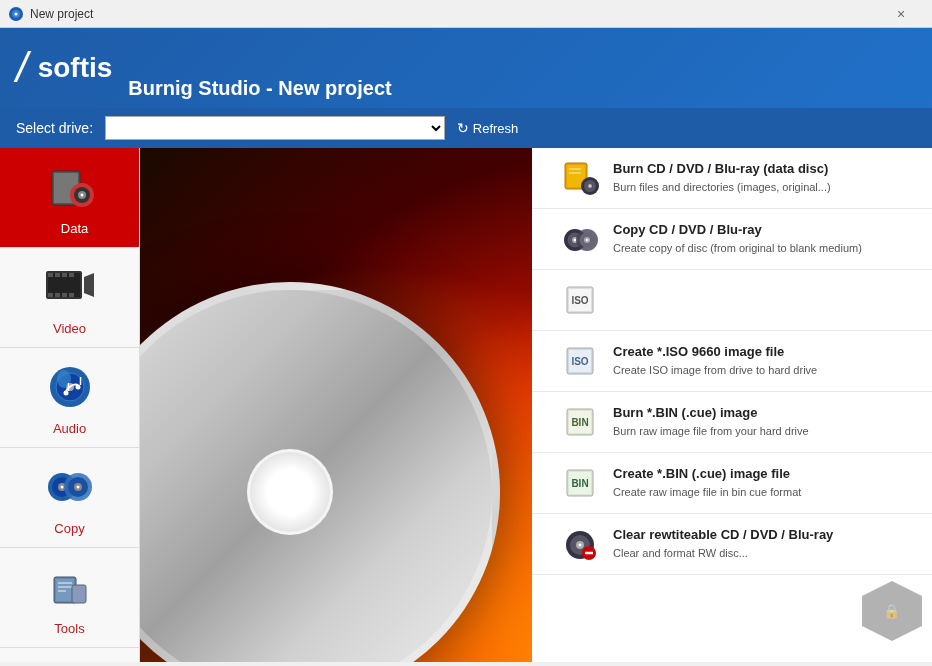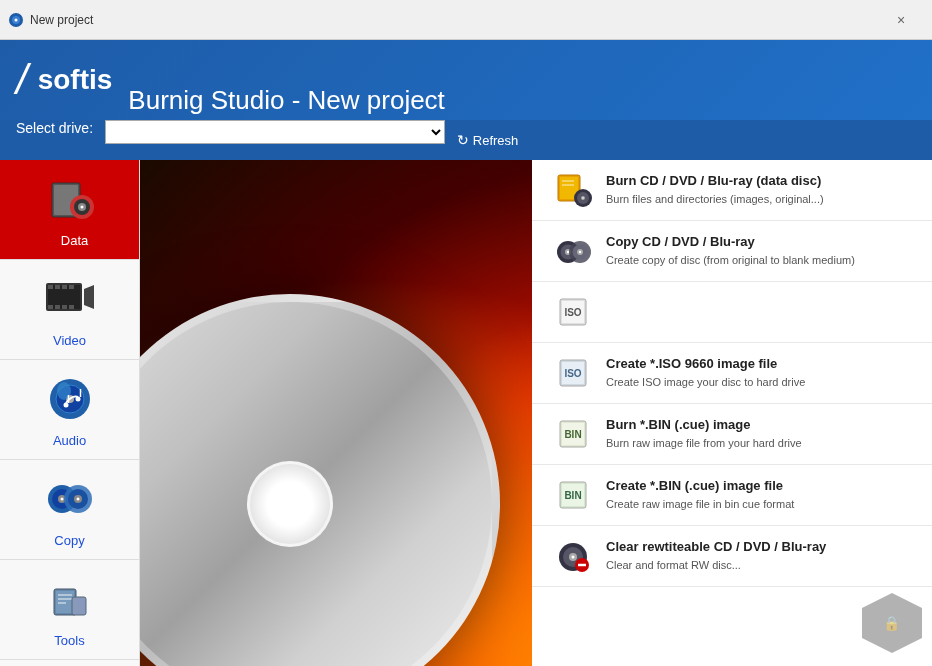--- a/index.html
+++ b/index.html
@@ -1,20 +1,20 @@
 <!DOCTYPE html>
 <html><head>
   <meta charset="utf-8">
   <style>
     * { margin: 0; padding: 0; box-sizing: border-box; }
     body { width: 932px; height: 666px; font-family: 'Segoe UI', Arial, sans-serif; overflow: hidden; background: #f0f0f0; }
 
     
     .title-bar {
-      height: 40px;
+      height: 28px;
       background: #f0f0f0;
       display: flex;
       align-items: center;
       justify-content: space-between;
       padding: 0 8px;
       border-bottom: 1px solid #ccc;
     }
     .title-bar-left { display: flex; align-items: center; gap: 6px; font-size: 12px; color: #333; }
     .title-bar-icon { width: 16px; height: 16px; }
     .title-bar-close {
@@ -29,27 +29,28 @@
       height: 80px;
       background: linear-gradient(135deg, #1e5ca8 0%, #2070c8 100%);
       display: flex;
       align-items: center;
       padding: 0 16px;
       gap: 16px;
     }
     .logo-area { display: flex; align-items: center; gap: 10px; }
     .logo-slash { font-size: 42px; font-weight: 100; color: white; line-height: 1; font-style: italic; }
     .logo-softis { font-size: 28px; font-weight: bold; color: white; }
-    .header-title { font-size: 26px; color: white; font-weight: 400; margin-top: 40px; }
+    .header-title { font-size: 20px; color: white; font-weight: 700; margin-top: 40px; }
 
     
     .drive-bar {
       height: 40px;
       background: #1e5ca8;
       display: flex;
+      align-items: center;
       padding: 0 16px;
       gap: 12px;
     }
     .drive-label { color: white; font-size: 14px; font-weight: 500; }
     .drive-select {
       height: 24px;
       width: 340px;
       border: 1px solid #aaa;
       background: white;
       font-size: 12px;
@@ -92,21 +93,21 @@
       gap: 6px;
       cursor: pointer;
       border-bottom: 1px solid #ddd;
     }
     .sidebar-item.active { background: #cc0000; }
     .sidebar-item.active .sidebar-label { color: white; margin-left: 10px; }
     .sidebar-icon-wrapper {
       width: 56px; height: 56px;
       display: flex; align-items: center; justify-content: center;
     }
-    .sidebar-label { font-size: 13px; color: #1d4ed8; font-weight: 500; }
+    .sidebar-label { font-size: 13px; color: #b91c1c; font-weight: 500; }
 
     
     .content-area {
       flex: 1;
       position: relative;
       overflow: hidden;
     }
     .flame-bg {
       position: absolute; inset: 0;
       background: 
@@ -150,21 +151,21 @@
       top: 0; right: 0;
       width: 400px;
       height: 100%;
       background: white;
       z-index: 10;
       overflow-y: auto;
     }
     .menu-item {
       display: flex;
       align-items: center;
-      padding: 10px 22px;
+      padding: 10px 29px;
       gap: 12px;
       cursor: pointer;
       border-bottom: 1px solid #e8e8e8;
       min-height: 56px;
     }
     .menu-item-icon {
       width: 40px; height: 40px;
       flex-shrink: 0;
       display: flex; align-items: center; justify-content: flex-start;
     }
@@ -371,21 +372,21 @@
       <div class="menu-item">
         <div class="menu-item-icon">
           <svg width="38" height="38" viewBox="0 0 38 38">
             <rect x="6" y="6" width="26" height="26" rx="2" fill="#d0d8e0" stroke="#aaa" stroke-width="1"></rect>
             <rect x="8" y="8" width="22" height="22" fill="#e8eef5"></rect>
             <text x="19" y="23" text-anchor="middle" font-size="10" font-weight="bold" fill="#446688" font-family="Arial">ISO</text>
           </svg>
         </div>
         <div class="menu-item-text">
           <div class="menu-item-title">Create *.ISO 9660 image file</div>
-          <div class="menu-item-desc">Create ISO image your disc to hard drive</div>
+          <div class="menu-item-desc">Create ISO image from drive to hard drive</div>
         </div>
       </div>
 
       <div class="menu-item">
         <div class="menu-item-icon">
           <svg width="38" height="38" viewBox="0 0 38 38">
             <rect x="6" y="6" width="26" height="26" rx="2" fill="#e0e8d0" stroke="#aaa" stroke-width="1"></rect>
             <rect x="8" y="8" width="22" height="22" fill="#f0f5e8"></rect>
             <text x="19" y="23" text-anchor="middle" font-size="10" font-weight="bold" fill="#446633" font-family="Arial">BIN</text>
           </svg>

